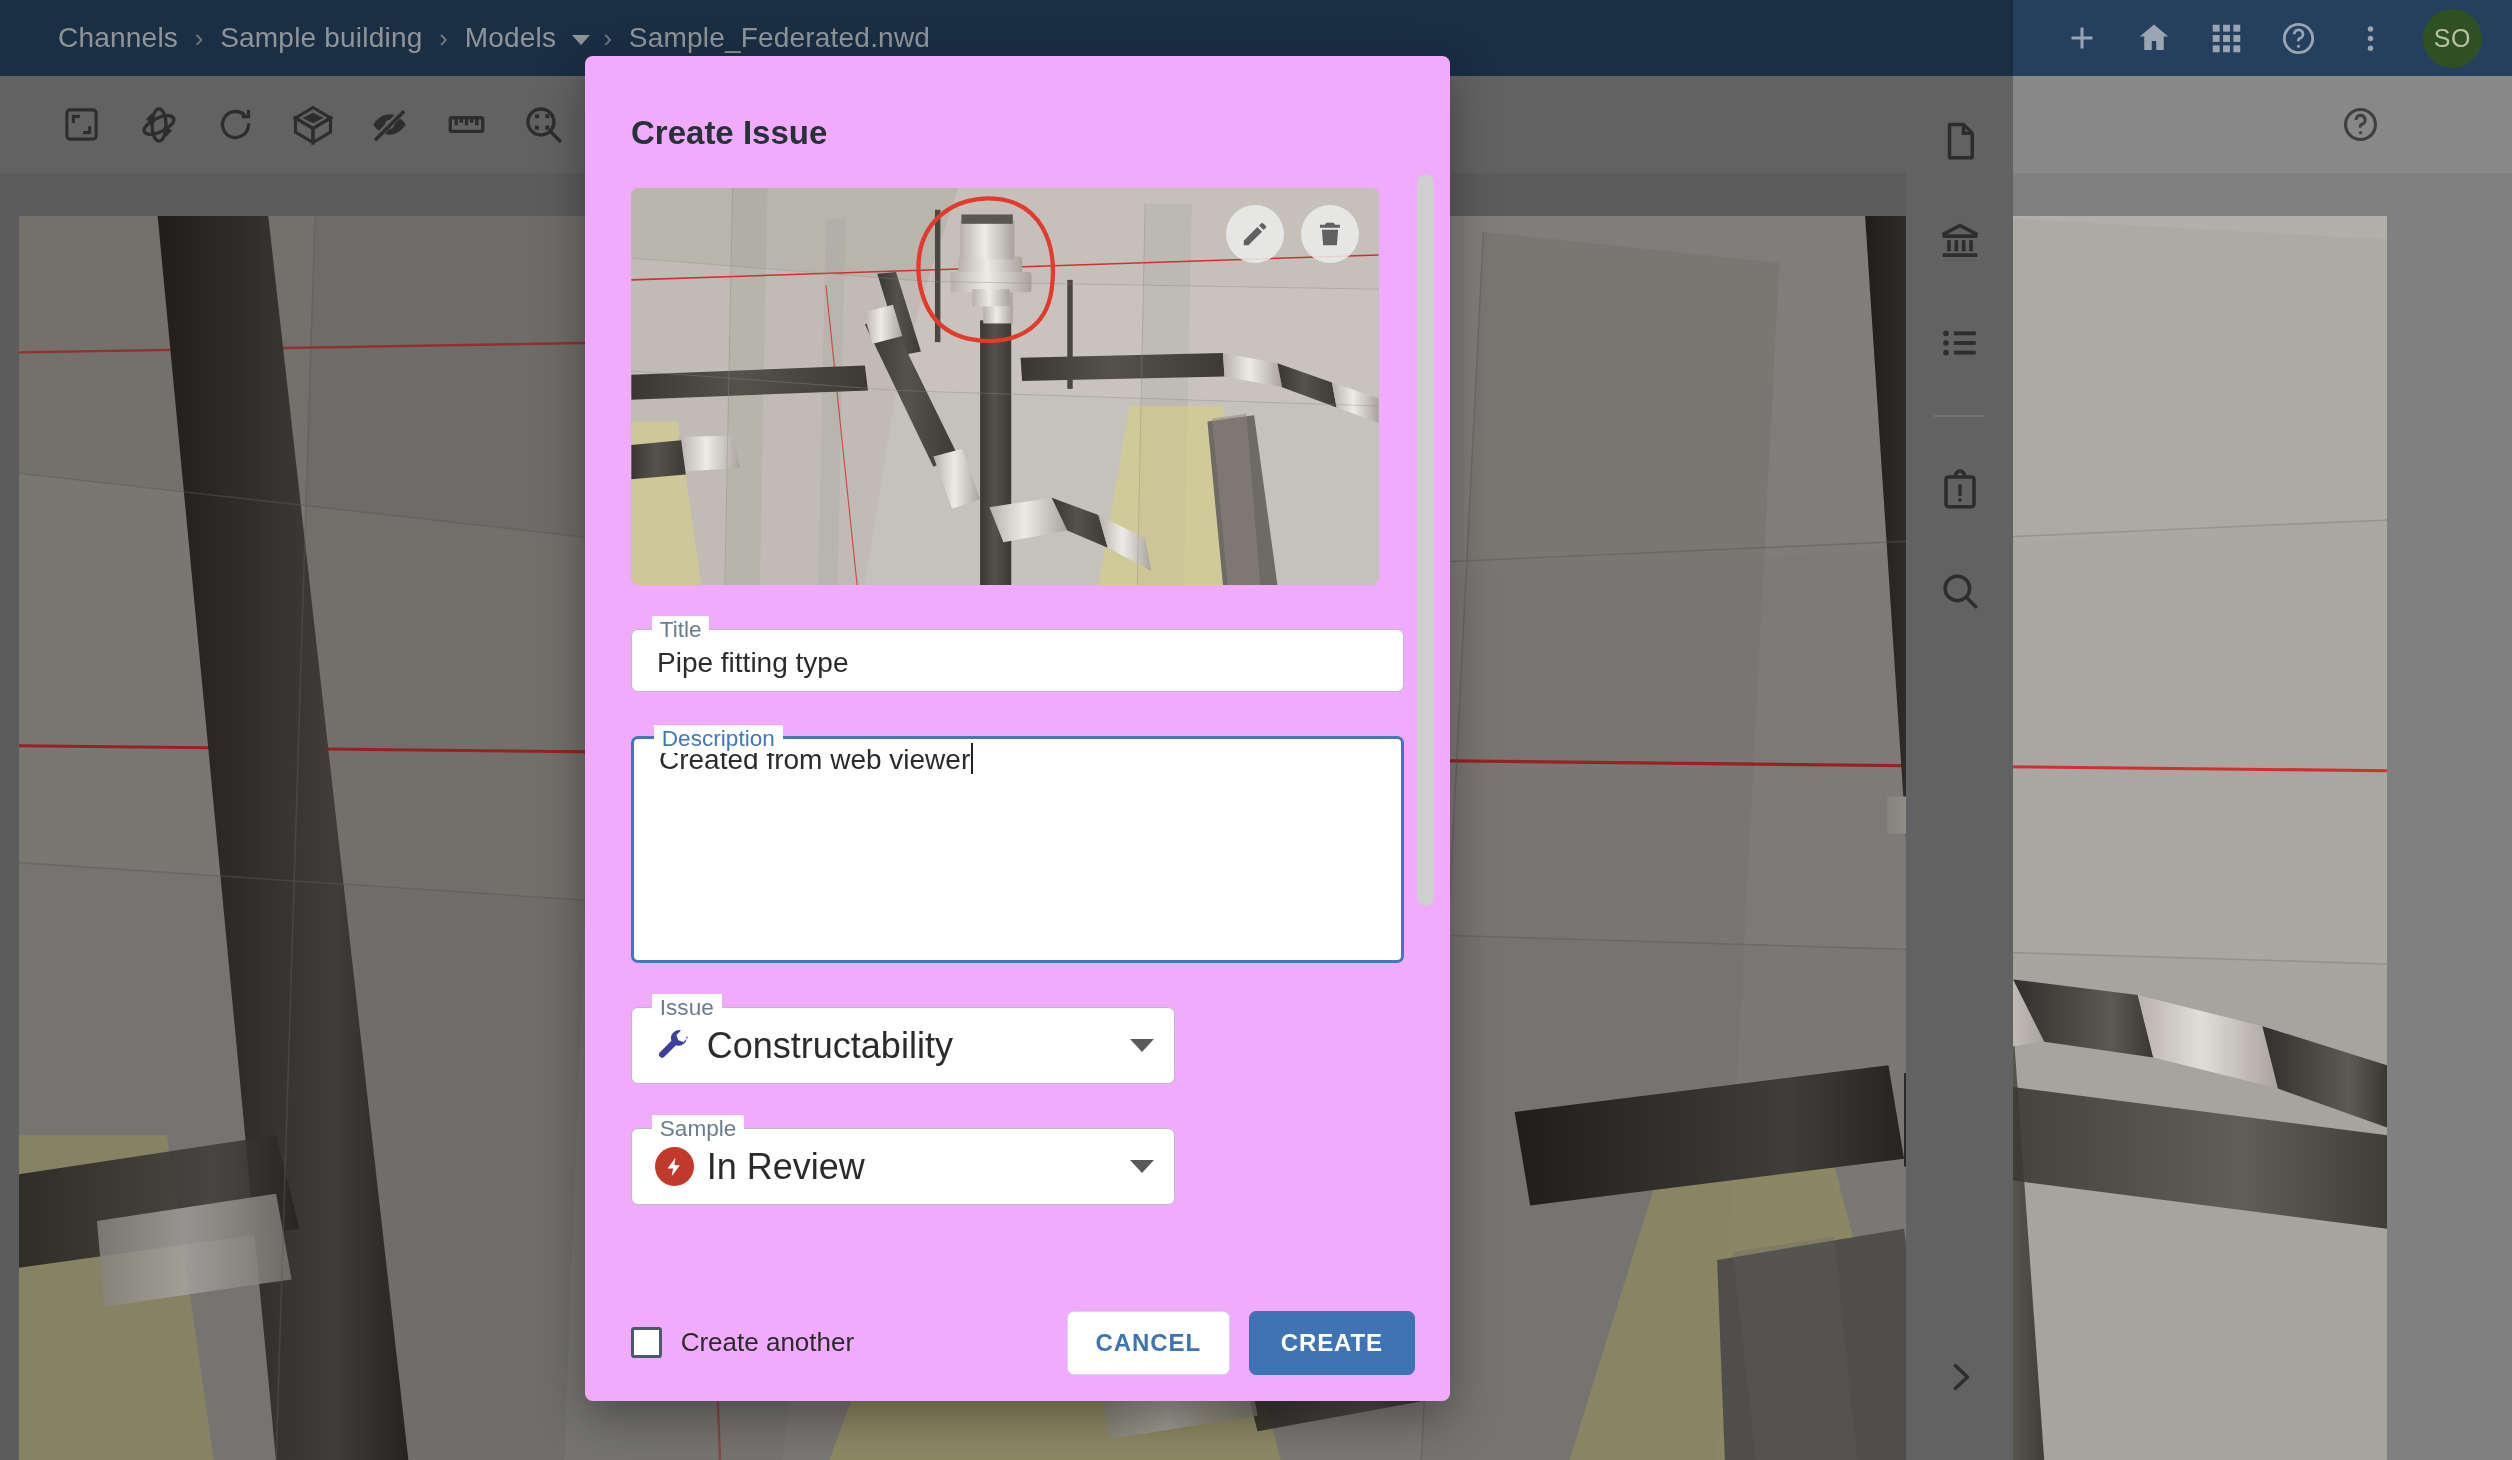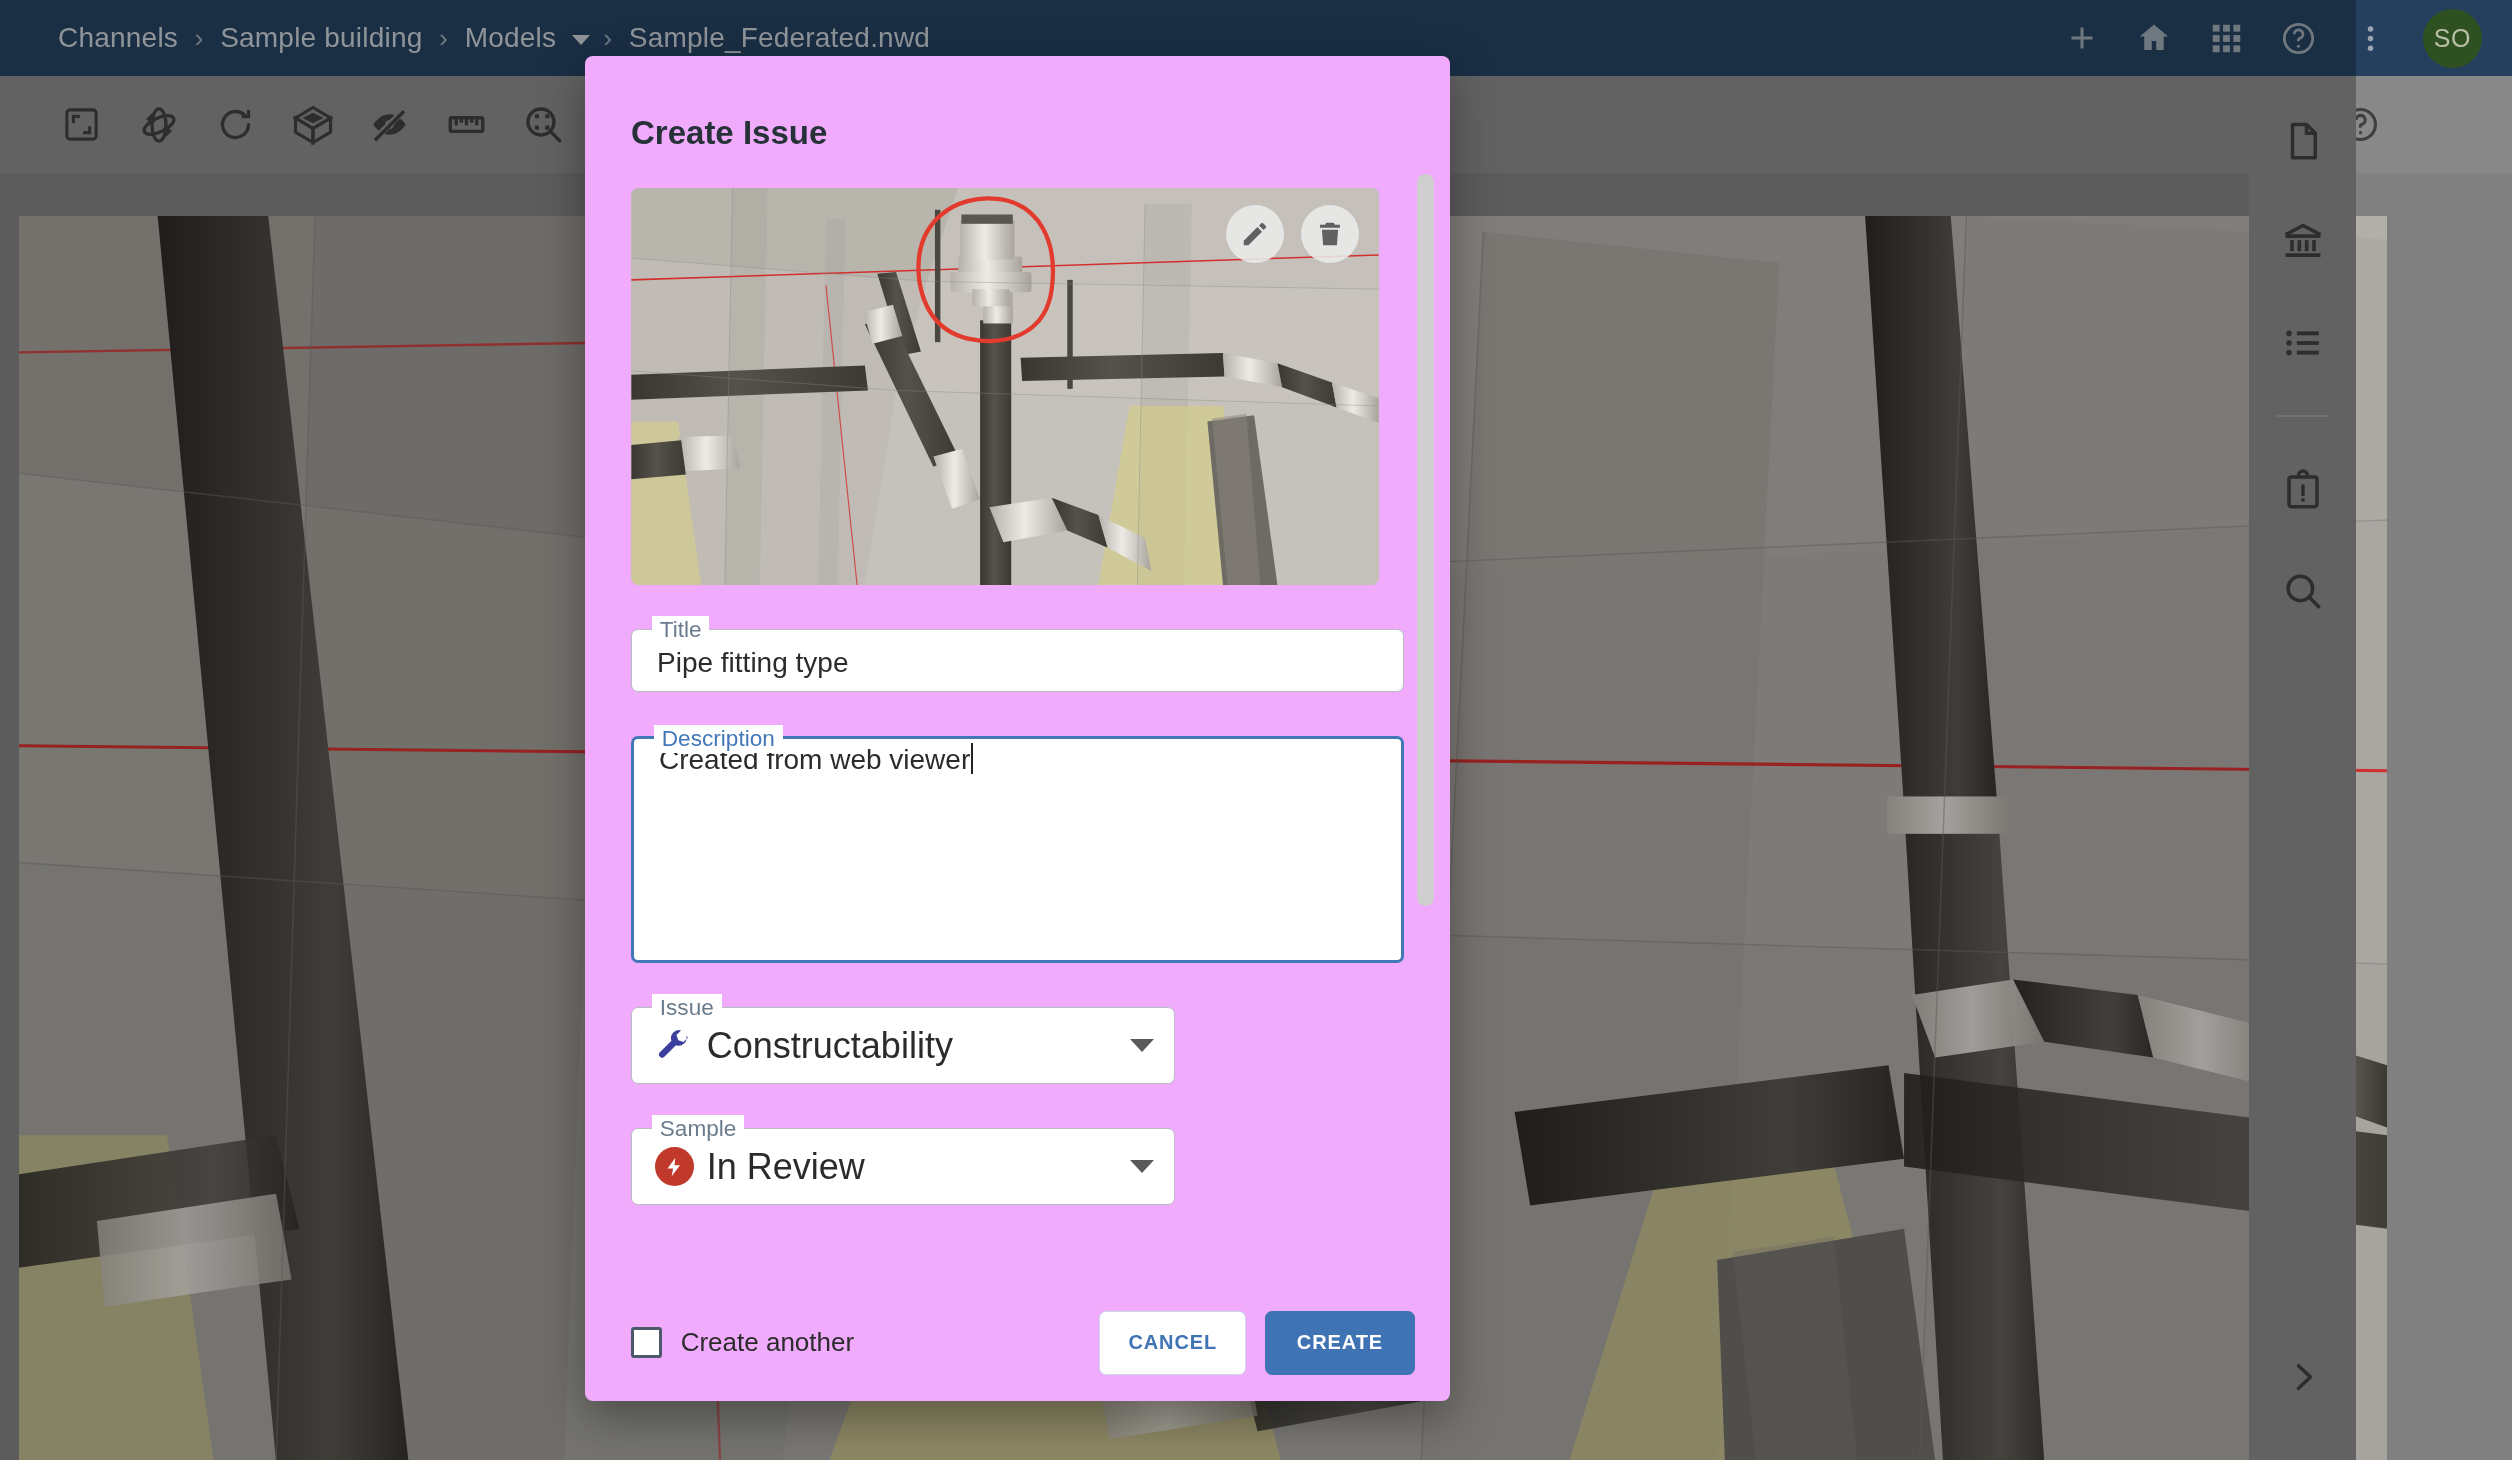--- a/index.html
+++ b/index.html
@@ -4,21 +4,21 @@
 <style>
   * { box-sizing: border-box; margin: 0; padding: 0; }
   html, body {
     width: 2512px; height: 1461px;
     overflow: hidden;
     font-family: "Liberation Sans", sans-serif;
     background: #808080;
   }
 
   
-  .app { position: relative; width: 2356px; height: 1461px; border-radius: 20px; }
+  .app { position: relative; width: 2013px; height: 1461px; border-radius: 20px; }
 
   
   .topbar {
     position: absolute; left: 0; top: 0;
     width: 2512px; height: 76px;
     background: #25405f;
     display: flex; align-items: center;
     z-index: 5;
   }
   .topbar-left { display: flex; align-items: center; padding-left: 55px; }
@@ -201,21 +201,21 @@
   }
   .chk-wrap { display: flex; align-items: center; gap: 18.7px; }
   .chk-box {
     width: 31px; height: 31px;
     border: 3.1px solid #4a5a68; border-radius: 3.1px;
     background: #fff;
   }
   .chk-label { font-size: 26px; color: #2b2b2b; }
   .footer-spacer { flex: 1 1 auto; }
   .btn {
-    font-size: 20px; font-weight: bold; letter-spacing: 0.9px;
+    font-size: 24px; font-weight: bold; letter-spacing: 0.9px;
     border-radius: 7px; cursor: pointer;
     display: flex; align-items: center; justify-content: center;
   }
   .btn-cancel {
     height: 64px; padding: 0 28px;
     color: #3f73b3; background: #fff;
     border: 1.6px solid #cbd9e8;
     margin-right: 18.7px;
   }
   .btn-create {

